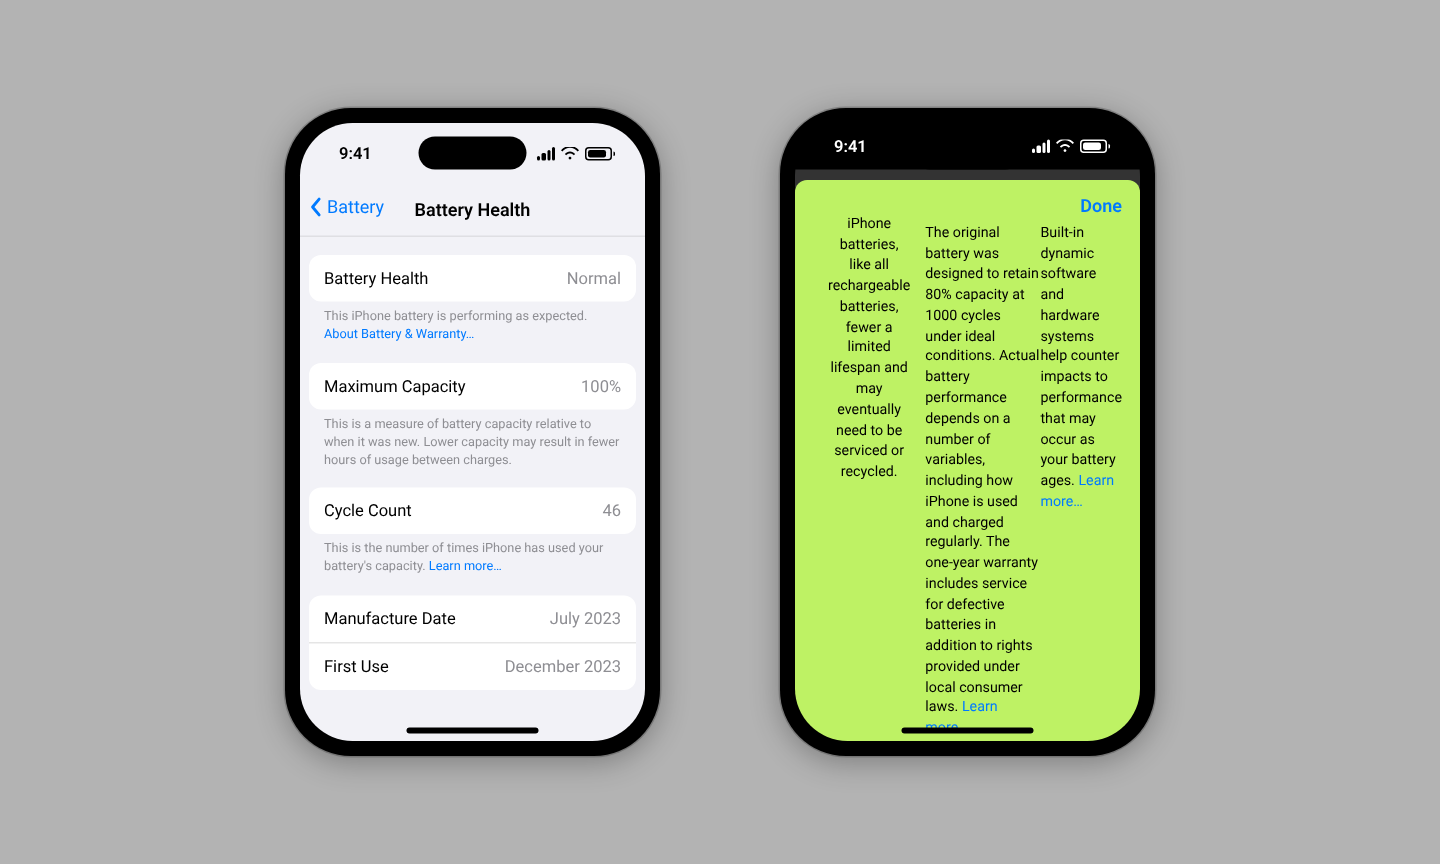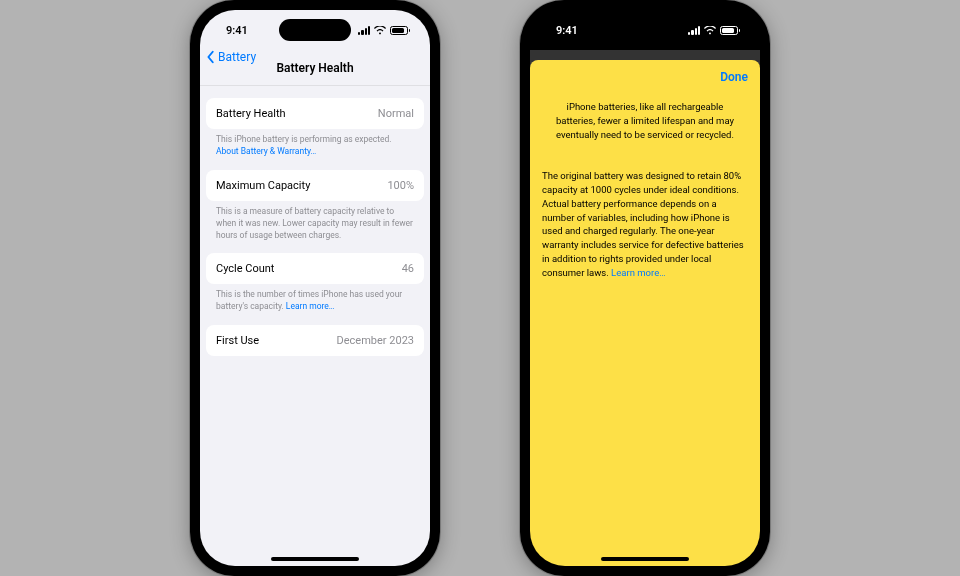--- a/index.html
+++ b/index.html
@@ -5,21 +5,21 @@
   * { box-sizing: border-box; margin: 0; padding: 0; }
   body {
     background: #b3b3b3;
     font-family: -apple-system, BlinkMacSystemFont, "Segoe UI", Roboto, Helvetica, Arial, sans-serif;
     width: 960px; height: 576px;
     display: flex; align-items: center; justify-content: center;
     gap: 80px;
   }
 
   .phone {
-    width: 250px; height: 576px;
+    width: 250px; height: 432px;
     background: #000;
     border-radius: 44px;
     padding: 10px;
     position: relative;
     box-shadow: 0 0 0 1px rgba(0,0,0,0.2), 0 4px 20px rgba(0,0,0,0.3);
   }
   .screen {
     width: 100%; height: 100%;
     border-radius: 35px;
     overflow: hidden;
@@ -64,21 +64,21 @@
   
   .navbar {
     height: 36px;
     position: relative;
     display: flex; align-items: center; justify-content: center;
     border-bottom: 0.5px solid rgba(0,0,0,0.08);
   }
   .navbar .title { font-size: 12px; font-weight: 600; color: #000; }
   .navbar .back {
     position: absolute; left: 6px; top: 0; bottom: 12px;
-    display: flex; align-items: flex-start; gap: 2px;
+    display: flex; align-items: flex-end; gap: 2px;
     color: #007aff; font-size: 12px;
   }
   .chev { width: 10px; height: 14px; }
 
   .content { flex: 1; overflow: hidden; padding: 0 6px; }
 
   .group {
     background: #fff;
     border-radius: 8px;
     margin-top: 12px;
@@ -95,26 +95,26 @@
   .footer {
     font-size: 8.5px; line-height: 1.4;
     color: #8e8e93;
     padding: 5px 10px 0 10px;
   }
   .footer .link { color: #007aff; }
 
   
   .sheet-chrome { height: 16px; background: #333; border-bottom: 1px solid #222;}
   .sheet {
-    background: #fde047;
+    background: #bef264;
     flex: 1;
     border-radius: 8px 8px 0 0;
     margin-top: -6px;
-    display: flex; flex-direction: column;
-    padding: 18px 12px;
+    display: flex; flex-direction: row;
+    padding: 1px 12px;
     position: relative;
   }
   .done {
     position: absolute; right: 12px; top: 10px;
     color: #007aff; font-size: 12px; font-weight: 600;
   }
   .sheet h1 {
     margin-top: 40px;
     font-size: 17px; font-weight: 700; color: #000;
   }
@@ -202,20 +202,24 @@
           <span class="label">Cycle Count</span>
           <span class="value">46</span>
         </div>
       </div>
       <div class="footer">
         <span>This is the number of times iPhone has used your battery's capacity.</span>
         <span class="link">Learn more…</span>
       </div>
 
       <div class="group">
+        <div class="row">
+          <span class="label">Manufacture Date</span>
+          <span class="value">July 2023</span>
+        </div>
         <div class="row">
           <span class="label">First Use</span>
           <span class="value">December 2023</span>
         </div>
       </div>
 
     </div>
 
     <div class="home-ind"></div>
   </div>
@@ -246,17 +250,21 @@
     </div>
 
     <div class="sheet-chrome"></div>
     <div class="sheet">
       <div class="done">Done</div>
       <div class="intro">iPhone batteries, like all rechargeable batteries, fewer a limited lifespan and may eventually need to be serviced or recycled.</div>
       <div class="para">
         <span>The original battery was designed to retain 80% capacity at 1000 cycles under ideal conditions. Actual battery performance depends on a number of variables, including how iPhone is used and charged regularly. The one-year warranty includes service for defective batteries in addition to rights provided under local consumer laws.</span>
         <span class="link">Learn more…</span>
       </div>
+      <div class="para">
+        <span>Built-in dynamic software and hardware systems help counter impacts to performance that may occur as your battery ages.</span>
+        <span class="link">Learn more…</span>
+      </div>
     </div>
 
     <div class="home-ind"></div>
   </div>
 </div>
 
 </body></html>

